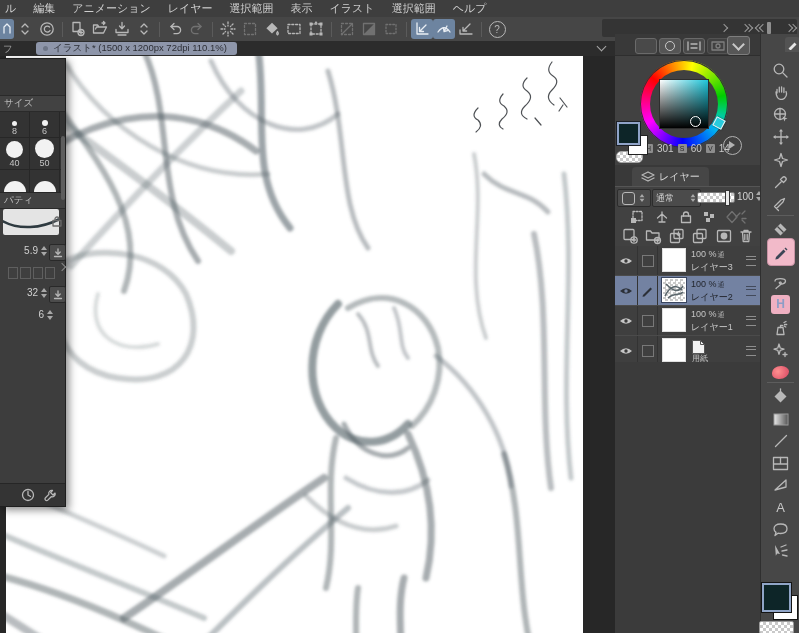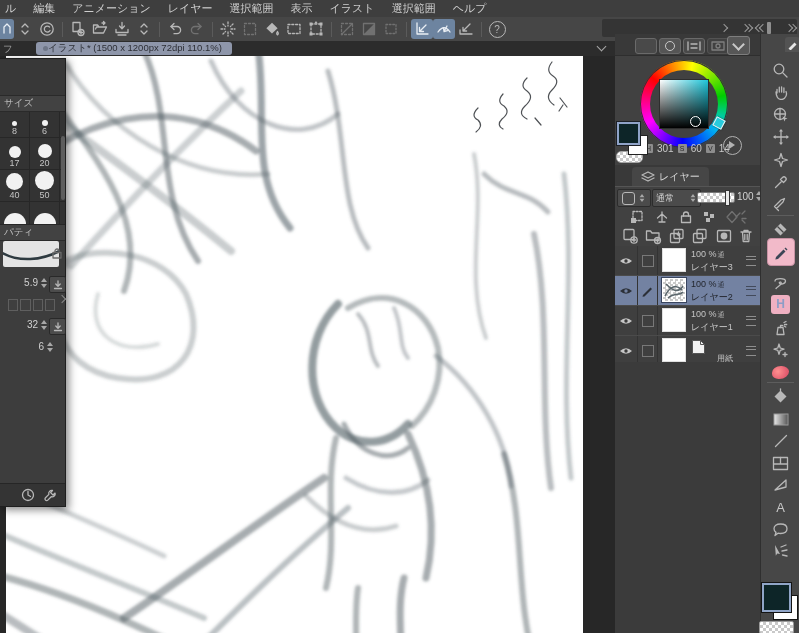--- a/index.html
+++ b/index.html
@@ -24,21 +24,21 @@
   .tb-strip{position:absolute;left:602px;right:2px;top:2px;height:18px;background:#343434;border-radius:2px;}
   .chev{position:absolute;top:5px;width:7px;height:7px;}
   .chev i{position:absolute;width:5px;height:5px;border-top:1.6px solid #9a9a9a;border-right:1.6px solid #9a9a9a;top:1px;}
   .chev i.r{transform:rotate(45deg);}  .chev i.l{transform:rotate(-135deg);}
   .handlebar{position:absolute;top:3px;width:4px;height:12px;background:#8f8f8f;border-radius:1px;}
 
   
   .tabbar{position:absolute;left:0;top:41px;width:615px;height:15px;background:#2c2c2c;font-size:9.5px;}
   .tab-frag{position:absolute;left:3px;top:2px;color:#9a9a9a;}
   .doc-tab{position:absolute;left:36px;top:1px;height:13px;background:#8e96aa;border-radius:3px;
-           display:flex;align-items:center;padding:0 10px 0 7px;color:#2d2f36;}
+           display:flex;align-items:center;gap:5px;padding:0 10px 0 7px;color:#2d2f36;}
   .doc-dot{width:5px;height:5px;border-radius:50%;background:#6e7687;}
   .tab-chev{position:absolute;left:597px;top:4px;width:9px;height:6px;}
   .tab-chev i{position:absolute;left:1px;top:-2px;width:6px;height:6px;border-right:1.8px solid #a8a8a8;border-bottom:1.8px solid #a8a8a8;transform:rotate(45deg);}
 
   
   .canvas{position:absolute;left:6px;top:56px;width:577px;height:577px;background:#ffffff;}
 
   
   .lpal{position:absolute;left:0;top:58px;width:65px;height:447px;background:#3d3d3d;
         border:1px solid #1f1f1f;border-left:none;box-shadow:3px 3px 8px rgba(0,0,0,.45);}
@@ -380,30 +380,20 @@
             <span class="dotc" style="width:5px;height:5px;"></span>
             <b>8</b>
           </div>
         <div class="sizecell">
             <span class="dotc" style="width:6px;height:6px;"></span>
             <b>6</b>
           </div>
       </div>
       <div class="sizerow" style="height:31px;">
         <div class="sizecell">
-            <span class="dotc" style="width:12px;height:12px;"></span>
-            <b>17</b>
-          </div>
-        <div class="sizecell">
-            <span class="dotc" style="width:14px;height:14px;"></span>
-            <b>20</b>
-          </div>
-      </div>
-      <div class="sizerow" style="height:31px;">
-        <div class="sizecell">
             <span class="dotc" style="width:17px;height:17px;"></span>
             <b>40</b>
           </div>
         <div class="sizecell">
             <span class="dotc" style="width:19px;height:19px;"></span>
             <b>50</b>
           </div>
       </div>
       <div class="sizerow" style="height:22px;overflow:hidden;">
         <div class="sizecell">
@@ -724,21 +714,21 @@
         </span>
         <span class="edc">
             <span class="cb"></span>
           </span>
         <span class="thumb"></span>
         <div class="ltxt" style="top:3px;">
           <svg width="15" height="16">
               <path d="M1.5,1.5 h8 l4,4 v9 h-12z" fill="#f2f2f2" stroke="#555" stroke-width="1"></path>
               <path d="M9.5,1.5 v4 h4" fill="none" stroke="#555" stroke-width="1"></path>
             </svg>
-          <div style="font-size:8px;margin-top:-2px;margin-left:26px;">用紙</div>
+          <div style="font-size:8px;margin-top:-2px;margin-left:1px;">用紙</div>
         </div>
         <span class="rowmenu">
             <i></i>
           </span>
       </div>
     </div>
     <div class="lay-empty"></div>
 
     <div class="tstrip">
       <span class="abs" style="left:5px;top:6px;"><span class="burger"><i></i></span></span>

